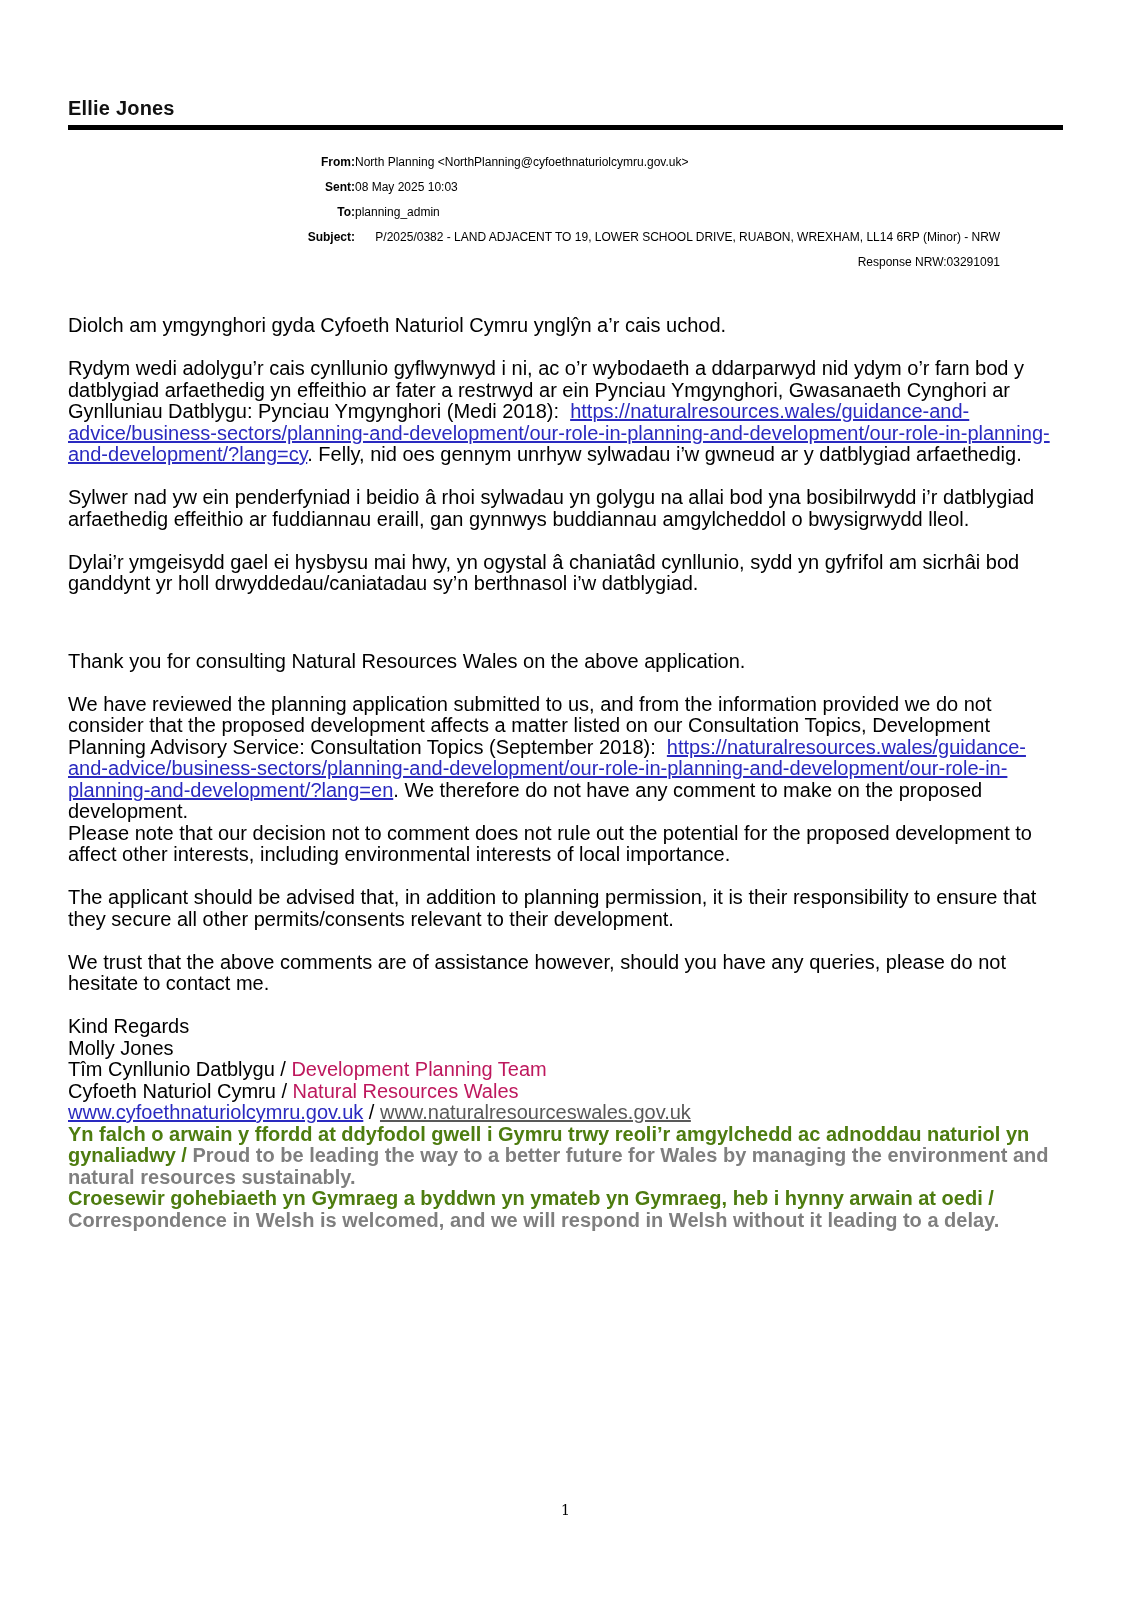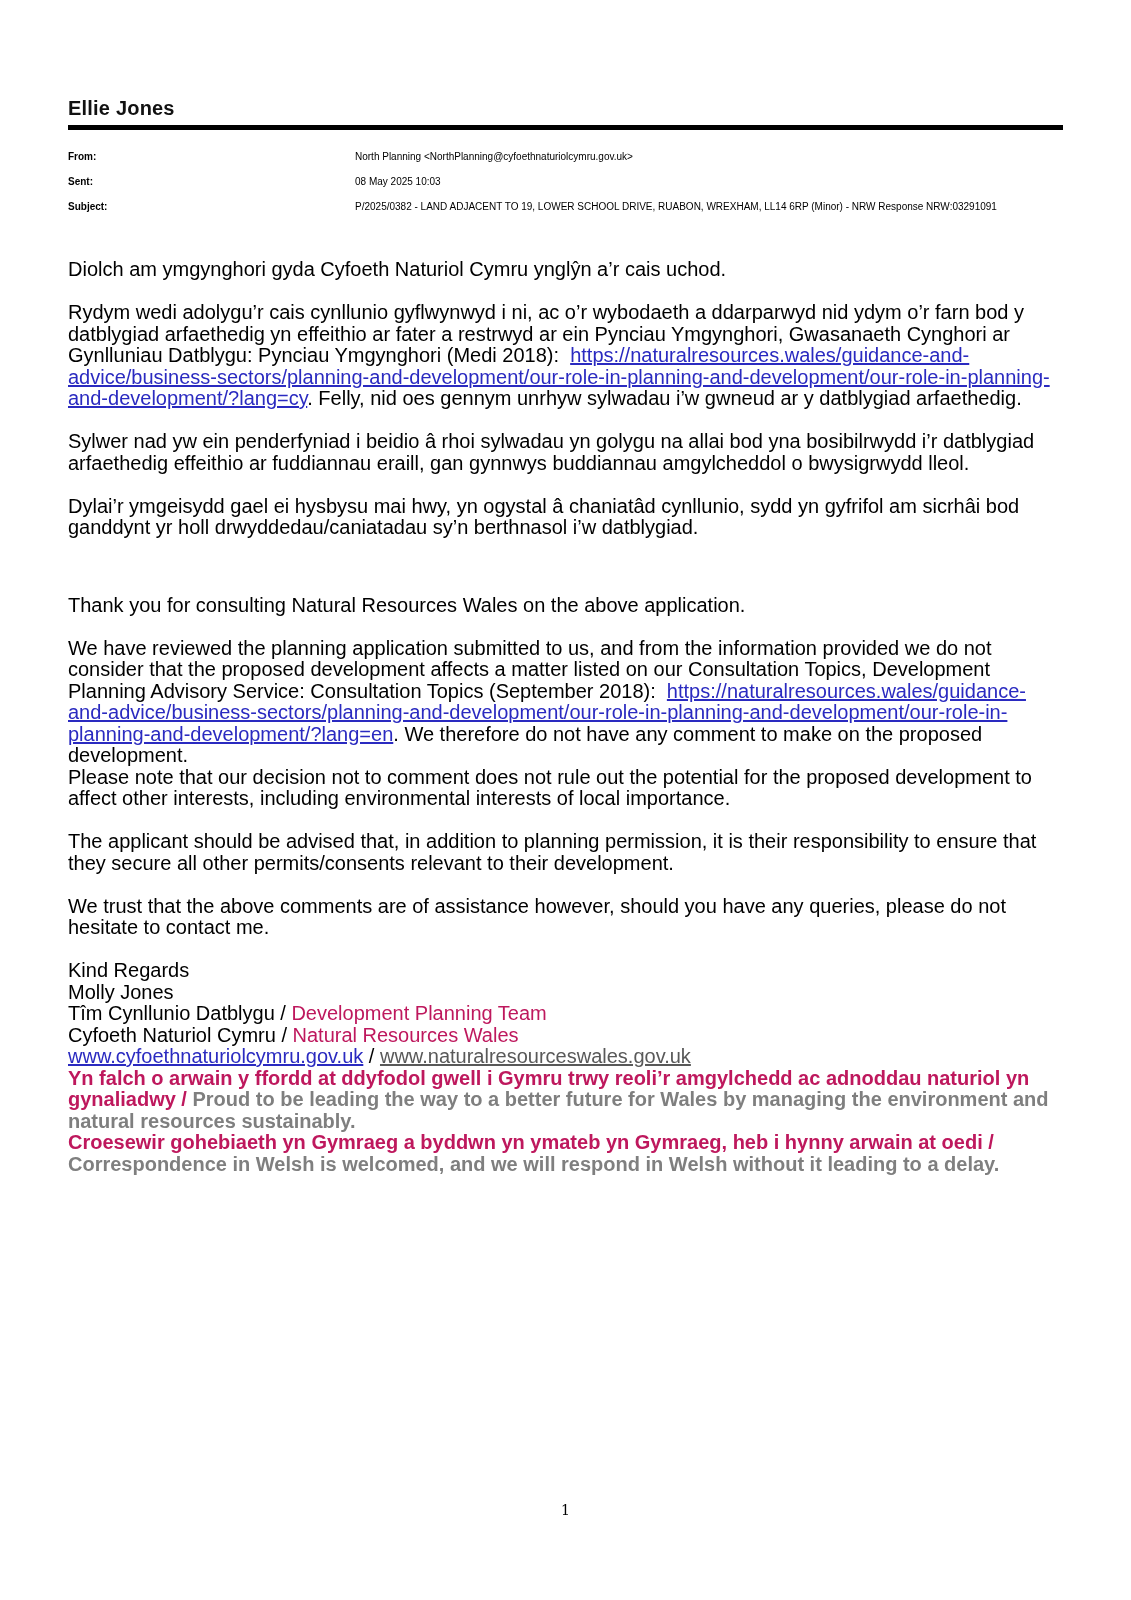--- a/index.html
+++ b/index.html
@@ -29,44 +29,45 @@
     font-weight: 700;
     color: #111111;
     letter-spacing: 0.2px;
   }
   .header-rule {
     height: 5px;
     background: #000000;
     margin-top: 5px;
   }
   .meta {
-    margin-top: 14px;
-    font-size: 10px;
+    margin-top: 20px;
+    font-size: 12px;
     line-height: 25px;
+    text-align: right;
   }
   .meta-row { display: flex; }
   .meta-label {
     width: 287px;
     flex: 0 0 287px;
     font-weight: 700;
   }
   .meta-value {
     max-width: 645px;
   }
   .email-body {
     margin-top: 40px;
     font-size: 20px;
     line-height: 21.5px;
   }
   .para { margin: 0 0 21.5px 0; }
   .para.section-gap { margin-top: 56px; }
   .seg-plain { color: #000000; }
   .seg-italic { }
   .seg-gray { color: #be185d; }
-  .seg-bold { font-weight: 700; color: #be185d; }
+  .seg-bold { font-weight: 700; color: #4d7c0f; }
   .seg-boldgray { font-weight: 700; color: #7f7f7f; }
   a.seg-link {
     color: #2a2ac0;
     text-decoration: underline;
     overflow-wrap: break-word;
     cursor: pointer;
   }
   a.seg-graylink {
     color: #595959;
     overflow-wrap: break-word;
@@ -95,20 +96,24 @@
     <div class="meta">
       <div class="meta-row">
         <div class="meta-label">From:</div>
         <div class="meta-value">North Planning &lt;NorthPlanning@cyfoethnaturiolcymru.gov.uk&gt;</div>
       </div>
       <div class="meta-row">
         <div class="meta-label">Sent:</div>
         <div class="meta-value">08 May 2025 10:03</div>
       </div>
       <div class="meta-row">
+        <div class="meta-label">To:</div>
+        <div class="meta-value">planning_admin</div>
+      </div>
+      <div class="meta-row">
         <div class="meta-label">Subject:</div>
         <div class="meta-value">P/2025/0382 - LAND ADJACENT TO 19, LOWER SCHOOL DRIVE, RUABON, WREXHAM, LL14 6RP (Minor) - NRW Response NRW:03291091</div>
       </div>
     </div>
 
     <div class="email-body" id="email-body">
         <p class="para"><span class="seg-plain">Diolch am ymgynghori gyda Cyfoeth Naturiol Cymru ynglŷn a’r cais uchod.</span></p>
         <p class="para"><span class="seg-plain">Rydym wedi adolygu’r cais cynllunio gyflwynwyd i ni, ac o’r wybodaeth a ddarparwyd nid ydym o’r farn bod y datblygiad arfaethedig yn effeithio ar fater a restrwyd ar ein Pynciau Ymgynghori, </span><span class="seg-italic">Gwasanaeth Cynghori ar Gynlluniau Datblygu: Pynciau Ymgynghori</span><span class="seg-plain"> (Medi 2018): &nbsp;</span><a href="#" class="seg-link">https://naturalresources.wales/guidance-and-advice/business-sectors/planning-and-development/our-role-in-planning-and-development/our-role-in-planning-and-development/?lang=cy</a><span class="seg-plain">. Felly, nid oes gennym unrhyw sylwadau i’w gwneud ar y datblygiad arfaethedig.</span></p>
         <p class="para"><span class="seg-plain">Sylwer nad yw ein penderfyniad i beidio â rhoi sylwadau yn golygu na allai bod yna bosibilrwydd i’r datblygiad arfaethedig effeithio ar fuddiannau eraill, gan gynnwys buddiannau amgylcheddol o bwysigrwydd lleol.</span></p>
         <p class="para"><span class="seg-plain">Dylai’r ymgeisydd gael ei hysbysu mai hwy, yn ogystal â chaniatâd cynllunio, sydd yn gyfrifol am sicrhâi bod ganddynt yr holl drwyddedau/caniatadau sy’n berthnasol i’w datblygiad.</span></p>

